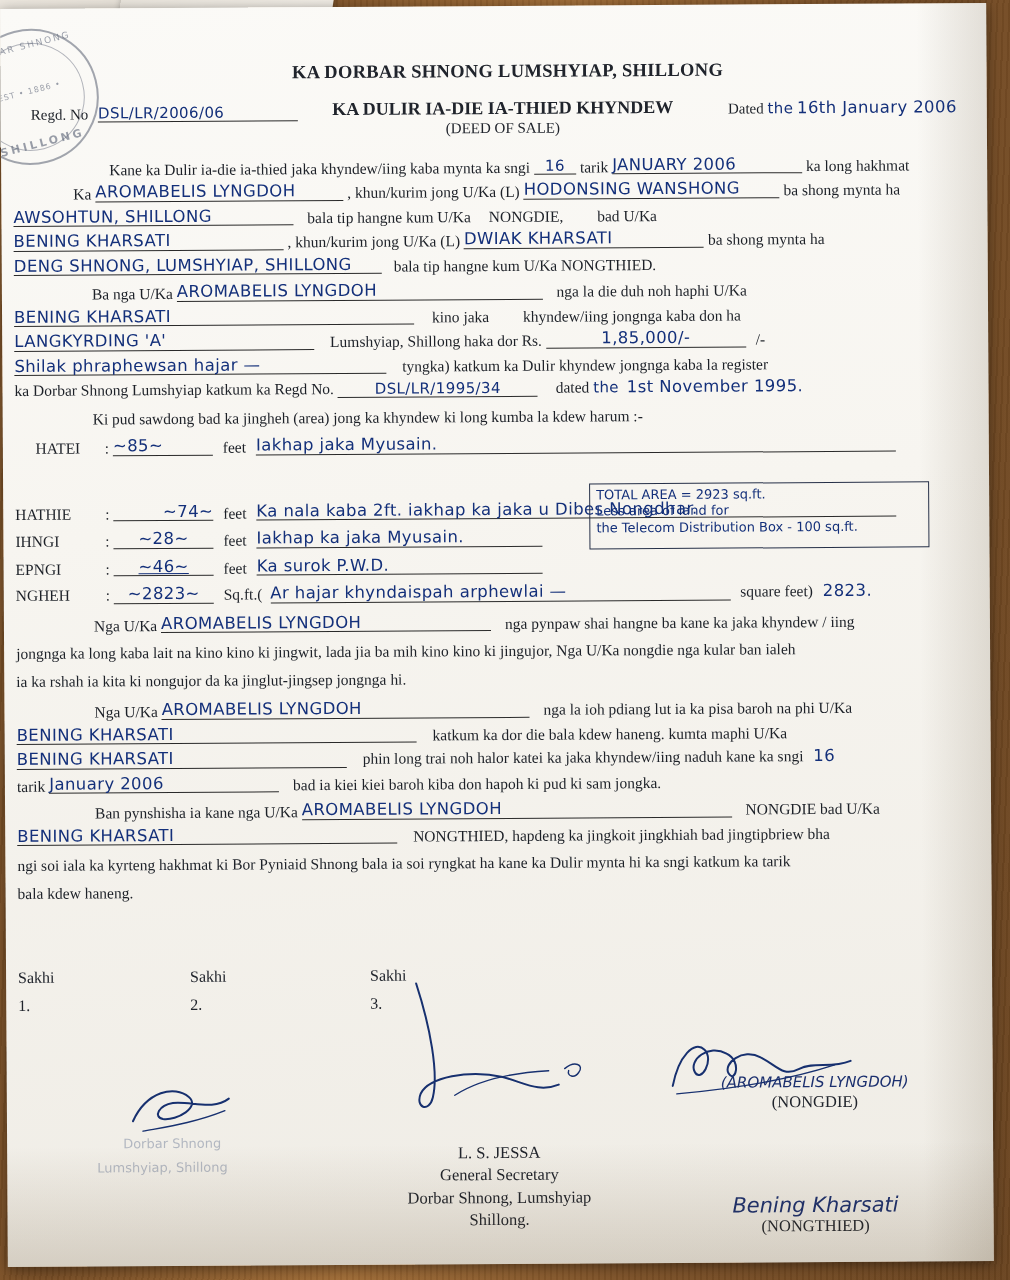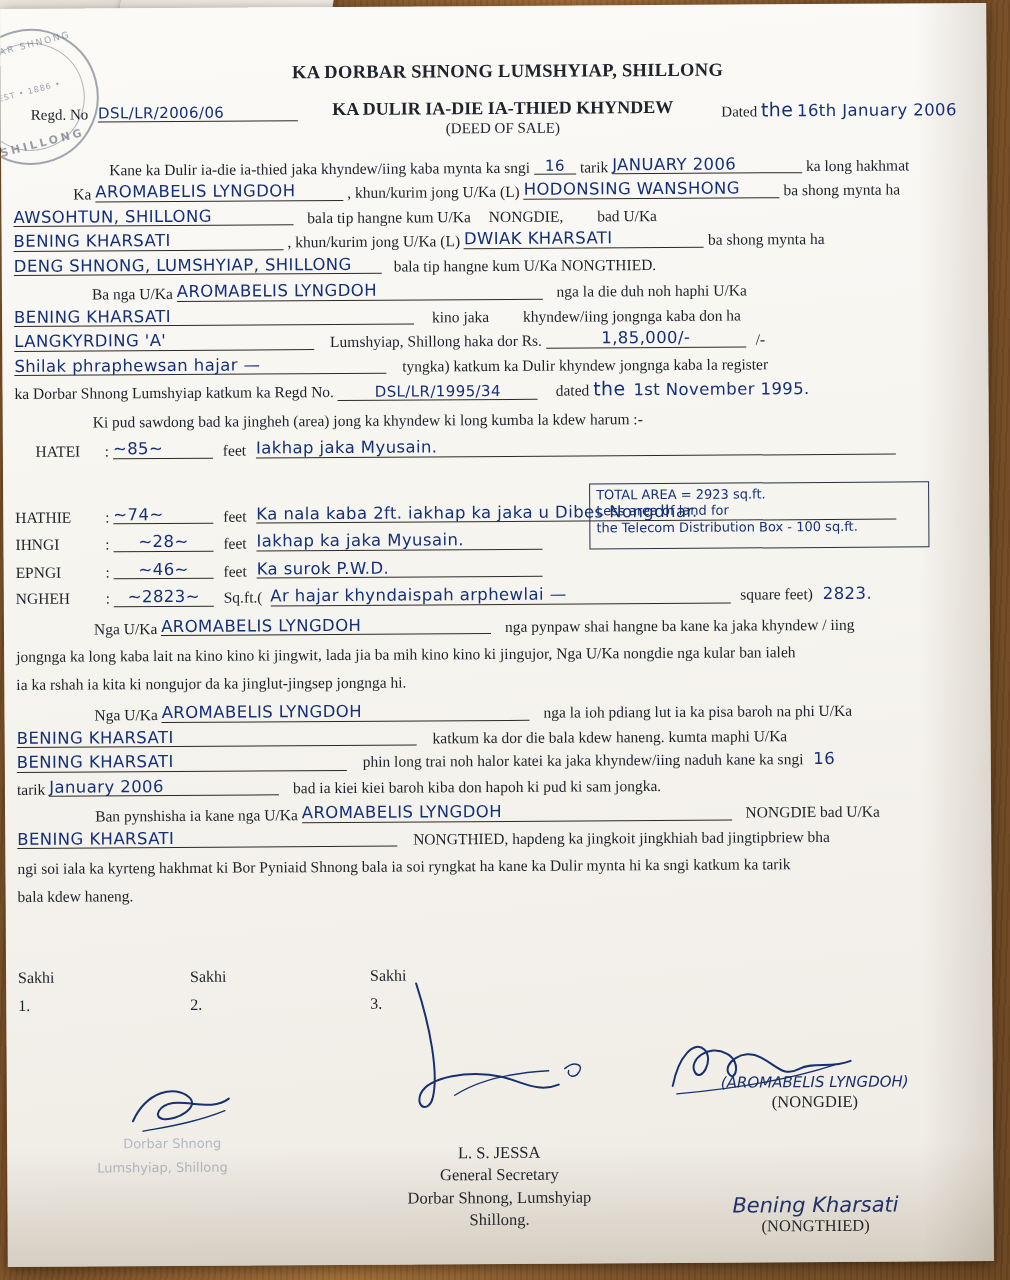--- a/index.html
+++ b/index.html
@@ -115,21 +115,21 @@
   .row { position: relative; margin-top: 7px; }
 
   .hand {
     font-family: "DejaVu Sans", sans-serif;
     color: #14307a;
     font-size: 15px;
     letter-spacing: .4px;
     white-space: nowrap;
   }
   .hand.b { font-size: 16.5px; }
-  .hand.sm { font-size: 19px; }
+  .hand.sm { font-size: 15px; }
 
   .ul {
     display: inline-block;
     border-bottom: 1px solid #2a2a2a;
     vertical-align: bottom;
     text-align: left;
     position: relative;
   }
   .print { color: #1d2128; }
 
@@ -364,37 +364,37 @@
       <span class="print" style="display:inline-block; width:86px;text-align:center;">HATEI</span>
       <span class="print">:</span>
       <span class="ul hand b" style="width:100px; text-align:left;">~85~</span>
       <span class="print" style="margin-left:6px;">feet</span>
       <span class="ul hand b" style="width:640px; margin-left:6px;">Iakhap jaka Myusain.</span>
     </div>
 
     <div class="row" style="margin-top:10px;">
       <span class="print" style="display:inline-block; width:86px;margin-top:40px;">HATHIE</span>
       <span class="print">:</span>
-      <span class="ul hand b" style="width:100px; text-align:left;">~74~</span>
+      <span class="ul hand b" style="width:100px; text-align:right;">~74~</span>
       <span class="print" style="margin-left:6px;">feet</span>
       <span class="ul hand b" style="width:640px; margin-left:6px;">Ka nala kaba 2ft. iakhap ka jaka u Dibes Nongdhar.</span>
     </div>
 
     <div class="row" style="margin-top:10px;">
       <span class="print" style="display:inline-block; width:86px;">IHNGI</span>
       <span class="print">:</span>
       <span class="ul hand b" style="width:100px; text-align:center;">~28~</span>
       <span class="print" style="margin-left:6px;">feet</span>
       <span class="ul hand b" style="width:286px; margin-left:6px;">Iakhap ka jaka Myusain.</span>
     </div>
 
     <div class="row" style="margin-top:10px;">
       <span class="print" style="display:inline-block; width:86px;">EPNGI</span>
       <span class="print">:</span>
-      <span class="ul hand b" style="width:100px; text-align:center;">~46~</span>
+      <span class="ul hand b" style="width:100px; text-align:center;text-decoration:underline;">~46~</span>
       <span class="print" style="margin-left:6px;">feet</span>
       <span class="ul hand b" style="width:286px; margin-left:6px;">Ka surok P.W.D.</span>
     </div>
 
     <div class="row" style="margin-top:10px;">
       <span class="print" style="display:inline-block; width:86px;">NGHEH</span>
       <span class="print">:</span>
       <span class="ul hand b" style="width:100px; text-align:center;">~2823~</span>
       <span class="print" style="margin-left:6px;">Sq.ft.(</span>
       <span class="ul hand b" style="width:460px; margin-left:4px;">Ar hajar khyndaispah arphewlai —</span>

